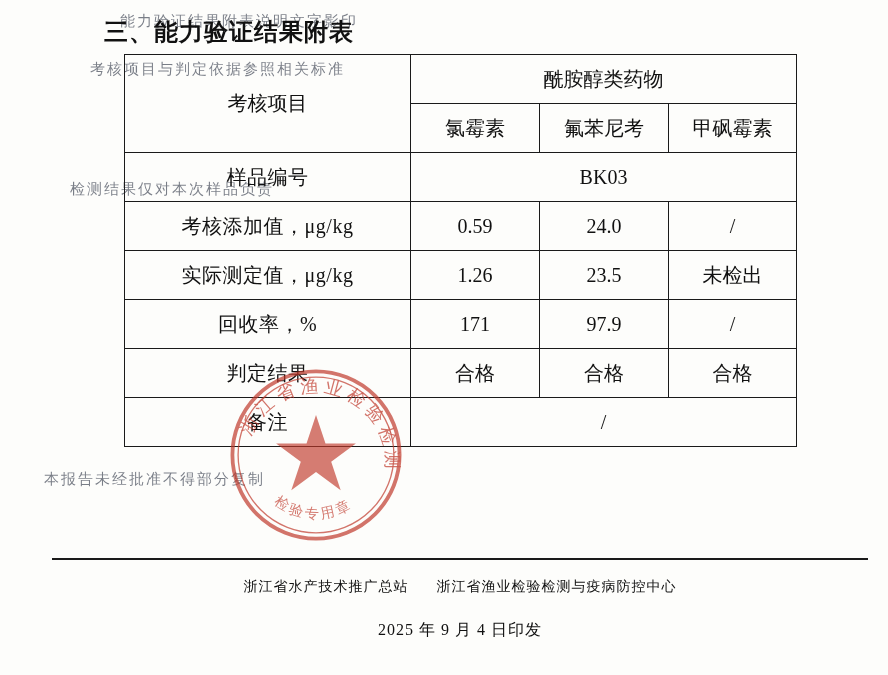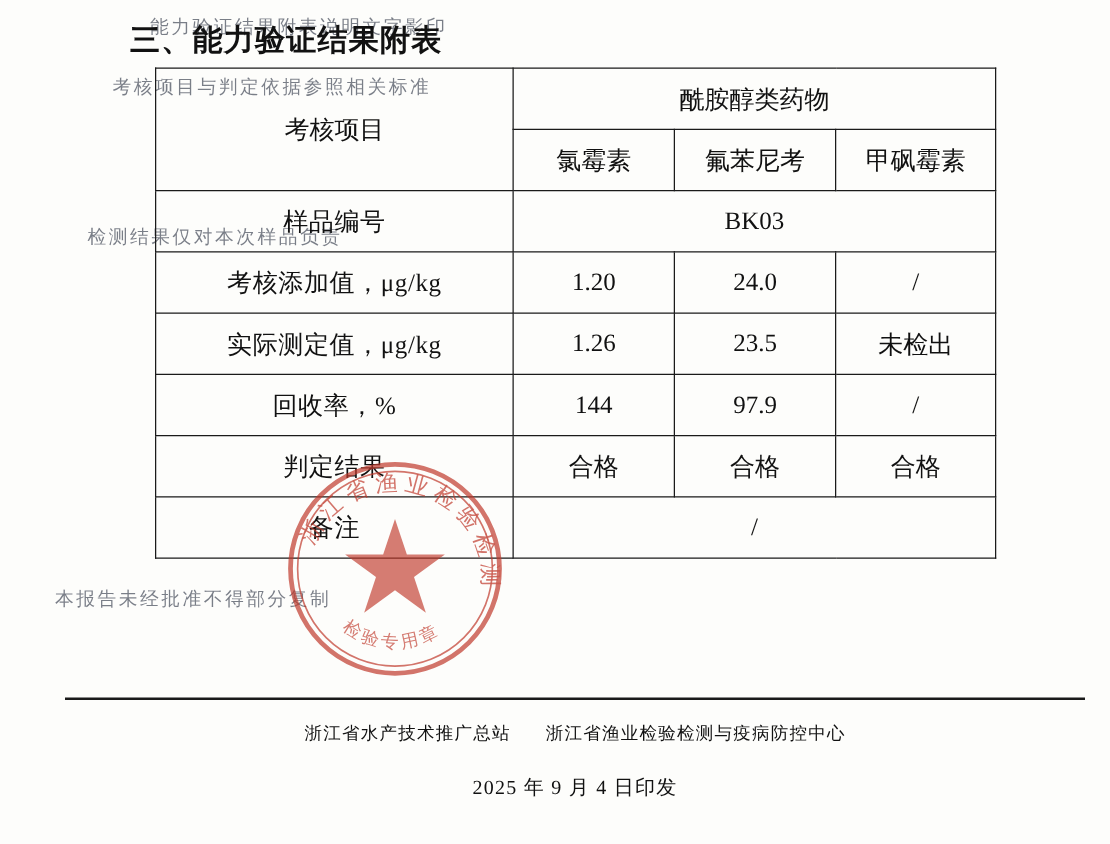--- a/index.html
+++ b/index.html
@@ -172,35 +172,35 @@
           <td class="sub-head">甲砜霉素</td>
         </tr>
 
         <tr>
           <td class="rowlabel">样品编号</td>
           <td class="sample-id" colspan="3">BK03</td>
         </tr>
 
         <tr>
           <td class="rowlabel">考核添加值，μg/kg</td>
-          <td class="num">1.20</td>
+          <td class="num">0.59</td>
           <td class="num">24.0</td>
           <td class="num">/</td>
         </tr>
 
         <tr>
           <td class="rowlabel">实际测定值，μg/kg</td>
           <td class="num">1.26</td>
           <td class="num">23.5</td>
           <td class="num">未检出</td>
         </tr>
 
         <tr>
           <td class="rowlabel">回收率，%</td>
-          <td class="num">144</td>
+          <td class="num">171</td>
           <td class="num">97.9</td>
           <td class="num">/</td>
         </tr>
 
         <tr>
           <td class="rowlabel">判定结果</td>
           <td class="num">合格</td>
           <td class="num">合格</td>
           <td class="num">合格</td>
         </tr>

